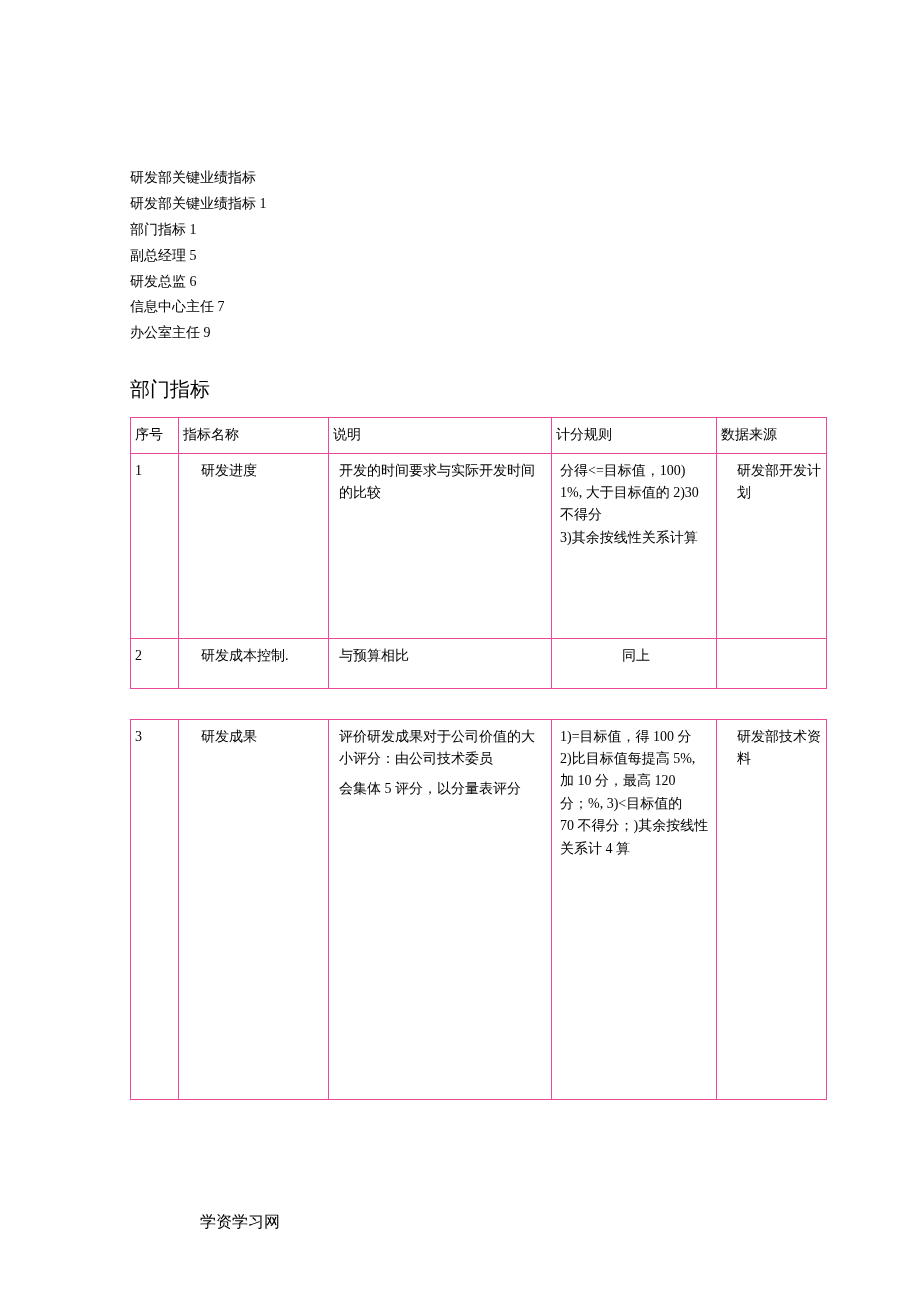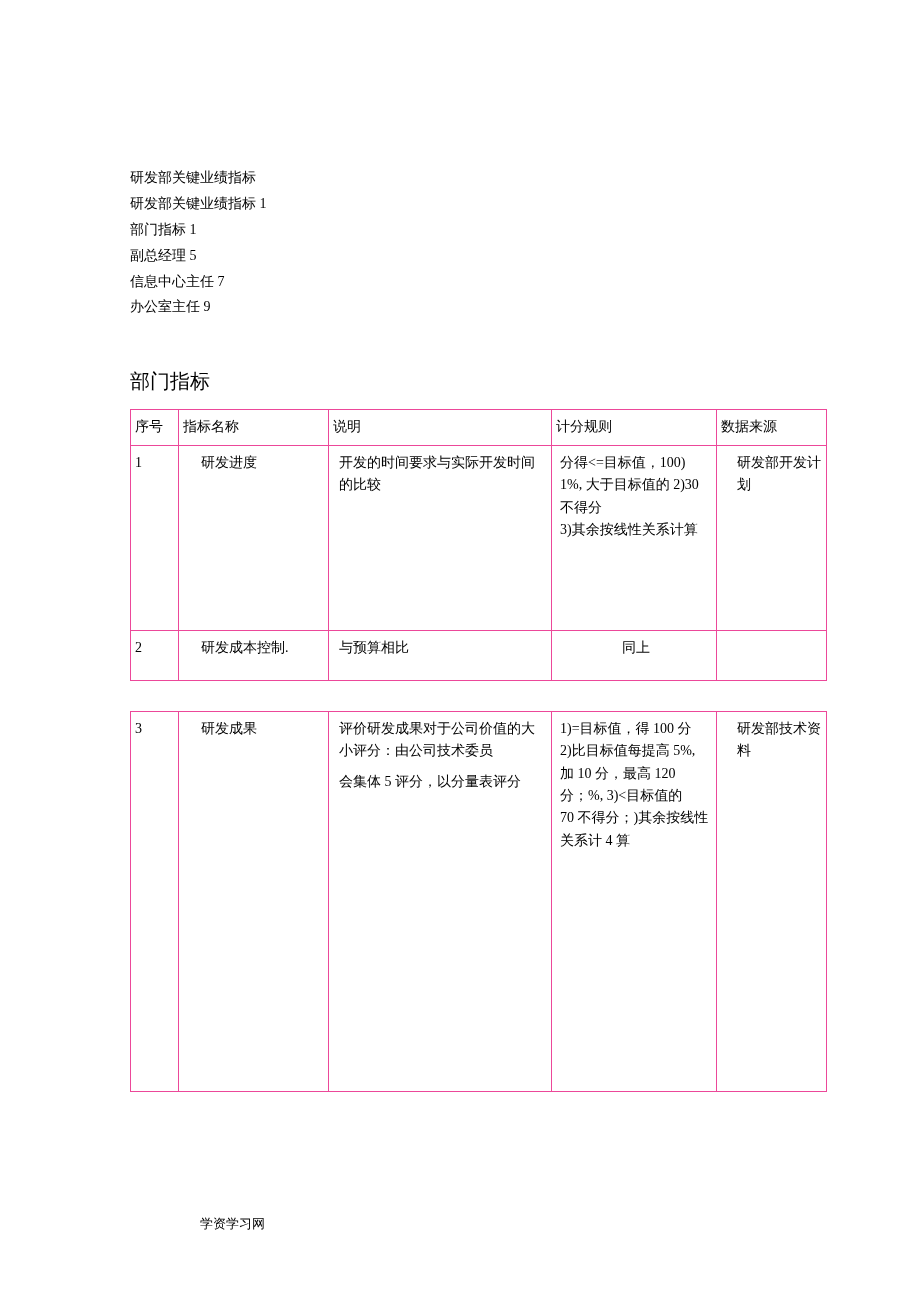--- a/index.html
+++ b/index.html
@@ -12,21 +12,21 @@
       height: 1303px;
       background: #ffffff;
       font-family: "SimSun", "宋体", serif;
       font-size: 14px;
       color: #000000;
       padding: 165px 130px 0 130px;
       position: relative;
     }
     .header-list {
       line-height: 1.85;
-      margin-bottom: 48px;
+      margin-bottom: 30px;
     }
     .header-list p {
       font-size: 14px;
     }
     .section-title {
       font-size: 20px;
       font-weight: normal;
       margin-bottom: 14px;
     }
     table {
@@ -84,34 +84,35 @@
     .row2-short td {
       height: 50px;
     }
     .row3-tall td {
       height: 380px;
     }
     .footer {
       position: absolute;
       bottom: 70px;
       left: 200px;
-      font-size: 13px;
+      font-size: 16px;
     }
     .desc-para {
       margin-bottom: 8px;
     }
   </style>
 </head>
 <body>
 
 <div class="header-list">
   <p>研发部关键业绩指标</p>
   <p>研发部关键业绩指标 1</p>
   <p>部门指标 1</p>
   <p>副总经理 5</p>
+  <p>研发总监 6</p>
   <p>信息中心主任 7</p>
   <p>办公室主任 9</p>
 </div>
 
 <h2 class="section-title">部门指标</h2>
 
 <table class="table1">
   <colgroup>
     <col class="col-seq">
     <col class="col-name">

